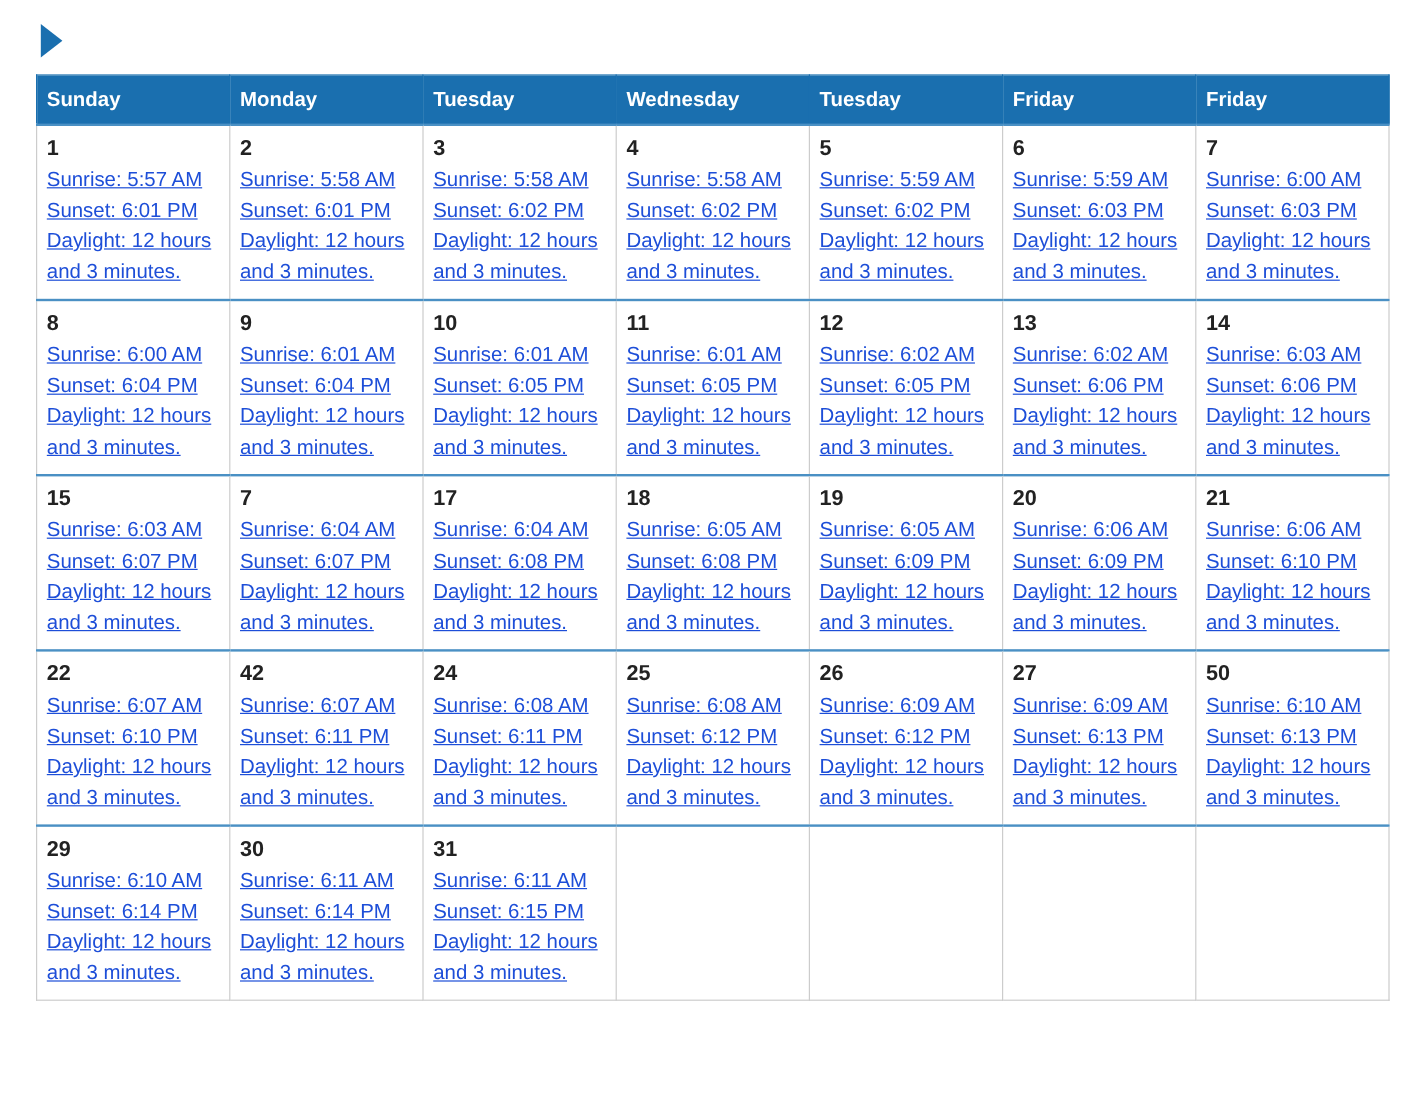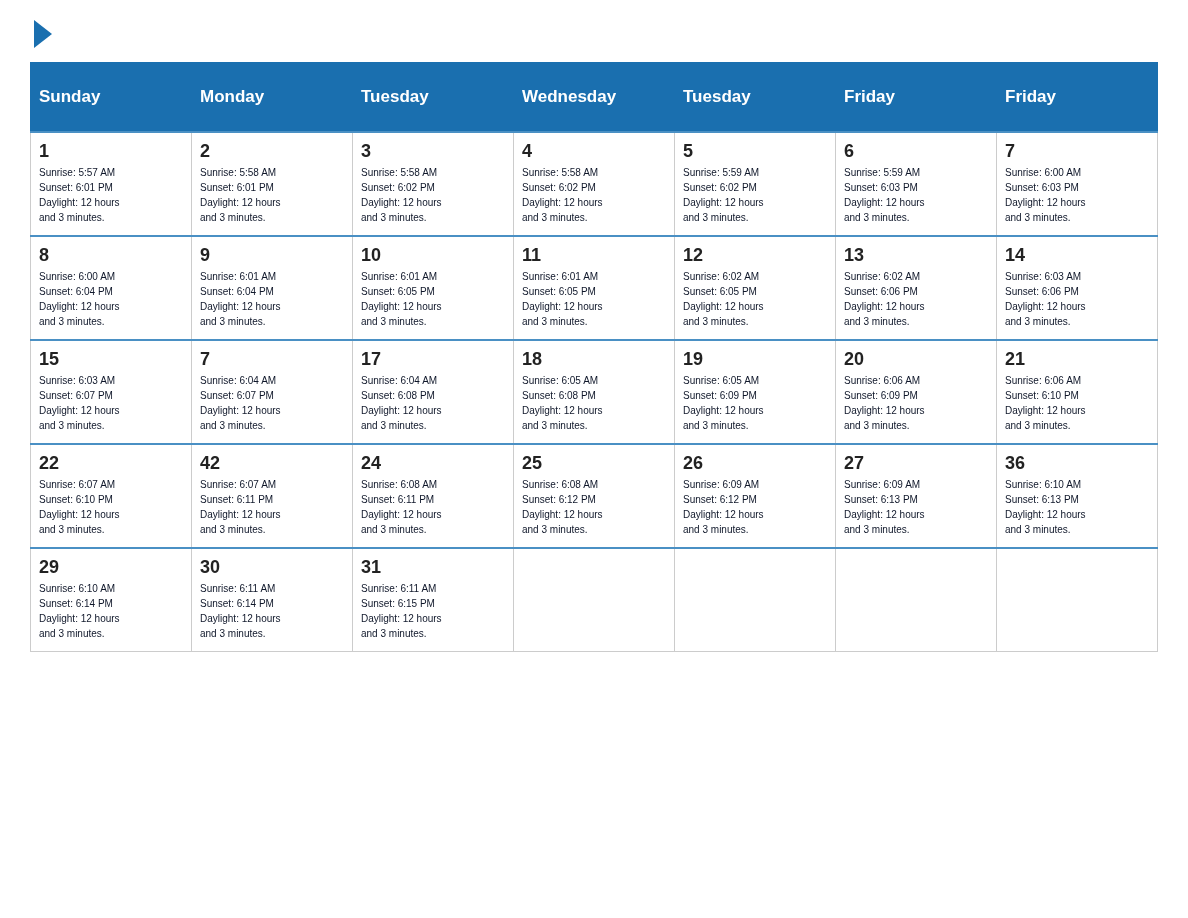--- a/index.html
+++ b/index.html
@@ -66,43 +66,44 @@
     table {
       width: 100%;
       border-collapse: collapse;
       table-layout: fixed;
     }
     thead tr th {
       background-color: #1a6faf;
       color: #fff;
       font-size: 17px;
       font-weight: bold;
-      padding: 24px 8px;
+      padding: 10px 8px;
       text-align: left;
       border: 1px solid #1a6faf;
     }
     tbody tr td {
       vertical-align: top;
       padding: 8px 8px 10px 8px;
       border: 1px solid #ccc;
       font-size: 13px;
       color: #222;
       min-height: 90px;
     }
     tbody tr td .day-num {
       font-size: 18px;
       font-weight: bold;
       color: #222;
       display: block;
       margin-bottom: 3px;
     }
     tbody tr td .day-info {
-      font-size: 10px;
-      color: #0f172a;
+      font-size: 17px;
+      color: #1d4ed8;
       line-height: 1.5;
+      text-decoration: underline;
     }
     tbody tr:nth-child(odd) td {
       background: #fff;
     }
     tbody tr:nth-child(even) td {
       background: #fff;
     }
     tbody tr td:empty {
       background: #fff;
     }
@@ -250,21 +251,21 @@
         </td>
         <td>
           <span class="day-num">26</span>
           <div class="day-info">Sunrise: 6:09 AM<br>Sunset: 6:12 PM<br>Daylight: 12 hours<br>and 3 minutes.</div>
         </td>
         <td>
           <span class="day-num">27</span>
           <div class="day-info">Sunrise: 6:09 AM<br>Sunset: 6:13 PM<br>Daylight: 12 hours<br>and 3 minutes.</div>
         </td>
         <td>
-          <span class="day-num">36</span>
+          <span class="day-num">50</span>
           <div class="day-info">Sunrise: 6:10 AM<br>Sunset: 6:13 PM<br>Daylight: 12 hours<br>and 3 minutes.</div>
         </td>
       </tr>
       <tr>
         <td>
           <span class="day-num">29</span>
           <div class="day-info">Sunrise: 6:10 AM<br>Sunset: 6:14 PM<br>Daylight: 12 hours<br>and 3 minutes.</div>
         </td>
         <td>
           <span class="day-num">30</span>

